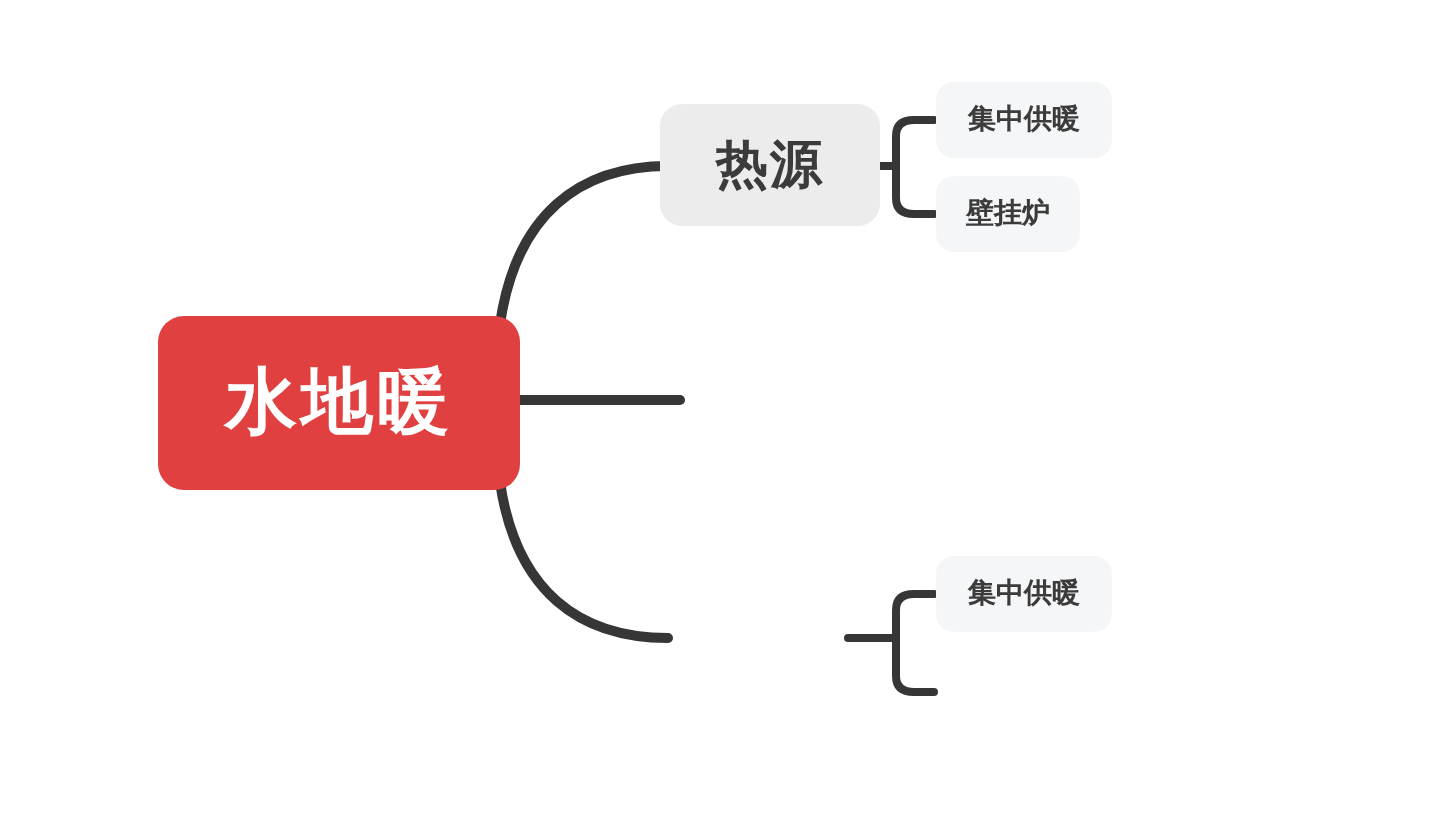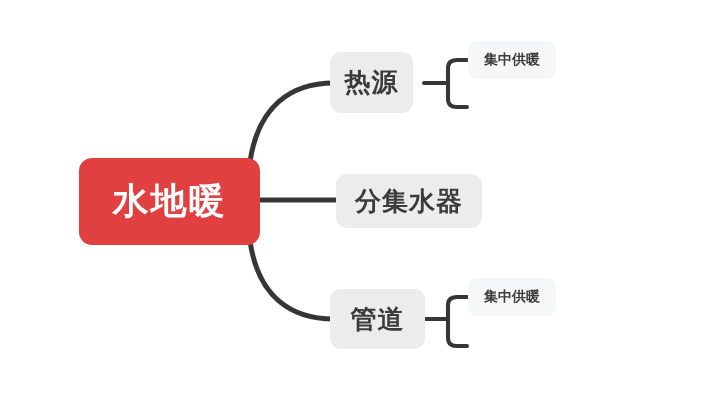--- a/index.html
+++ b/index.html
@@ -57,21 +57,21 @@
   }
   .node.child {
     background: #F5F6F7;
     color: #3B3B3B;
     font-size: 14px;
     font-weight: 600;
     border-radius: 9px;
   }
   
   #node-root        { left: 79px;  top: 158px; width: 181px; height: 87px; }
-  #node-heat        { left: 330px; top: 52px;  width: 83px;  height: 61px; }
+  #node-heat        { left: 330px; top: 52px;  width: 110px;  height: 61px; }
   #node-manifold    { left: 336px; top: 174px; width: 146px; height: 54px; }
   #node-pipe        { left: 330px; top: 289px; width: 95px;  height: 60px; }
   #node-central     { left: 468px; top: 41px;  width: 88px;  height: 38px; }
   #node-boiler      { left: 468px; top: 88px;  width: 72px;  height: 38px; }
   #node-dry         { left: 468px; top: 278px; width: 88px;  height: 38px; }
   #node-wet         { left: 468px; top: 327px; width: 88px;  height: 38px; }
 </style>
 </head>
 <body>
 
@@ -86,23 +86,22 @@
     <path d="M 467 60 L 457 60 Q 448 60 448 68 L 448 99 Q 448 107 457 107 L 467 107" stroke-width="4"></path>
 
     <path d="M 424 319 L 448 319" stroke-width="4"></path>
     <path d="M 467 297 L 457 297 Q 448 297 448 305 L 448 338 Q 448 346 457 346 L 467 346" stroke-width="4"></path>
   </svg>
 
   <div id="node-root" class="node root">水地暖</div>
 
   <div id="node-heat" class="node branch">热源</div>
 
-  <div id="node-manifold" class="node branch">分集水器</div>
 
-  <div id="node-pipe" class="node branch">管道</div>
 
   <div id="node-central" class="node child">集中供暖</div>
 
+  <div id="node-boiler" class="node child">壁挂炉</div>
 
   <div id="node-dry" class="node child">集中供暖</div>
 
 
 </div>
 
 </body></html>

